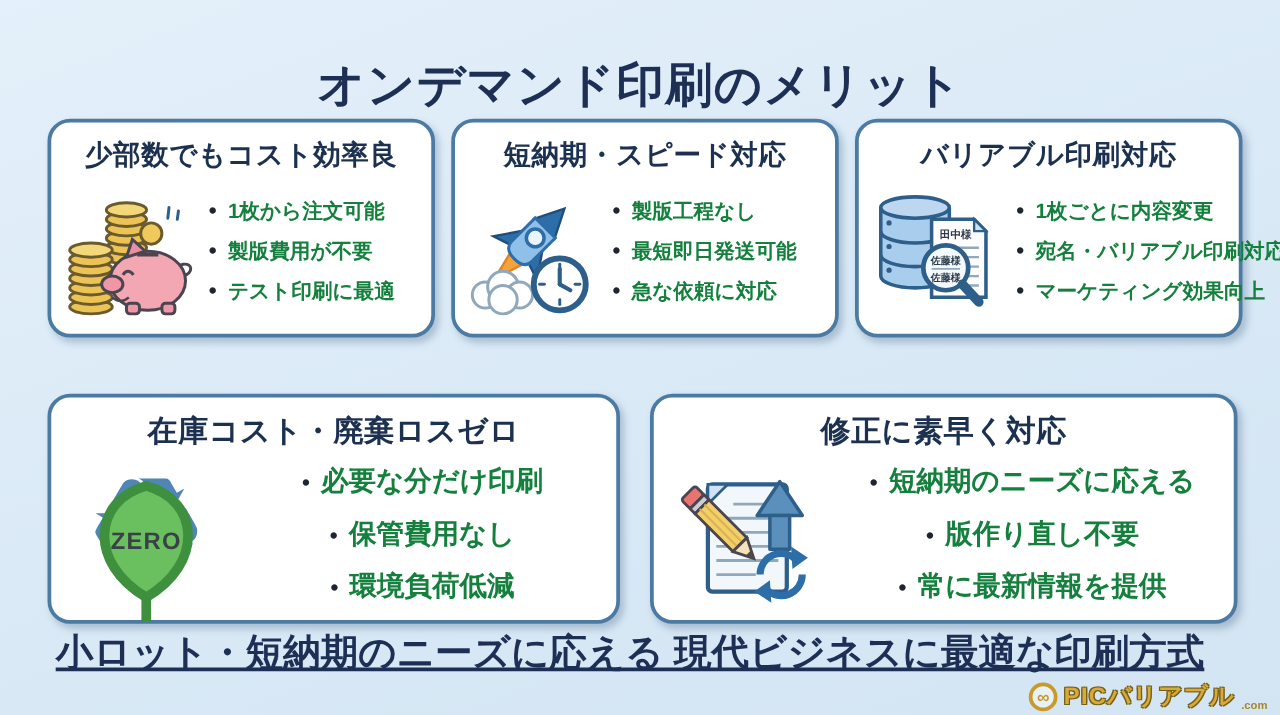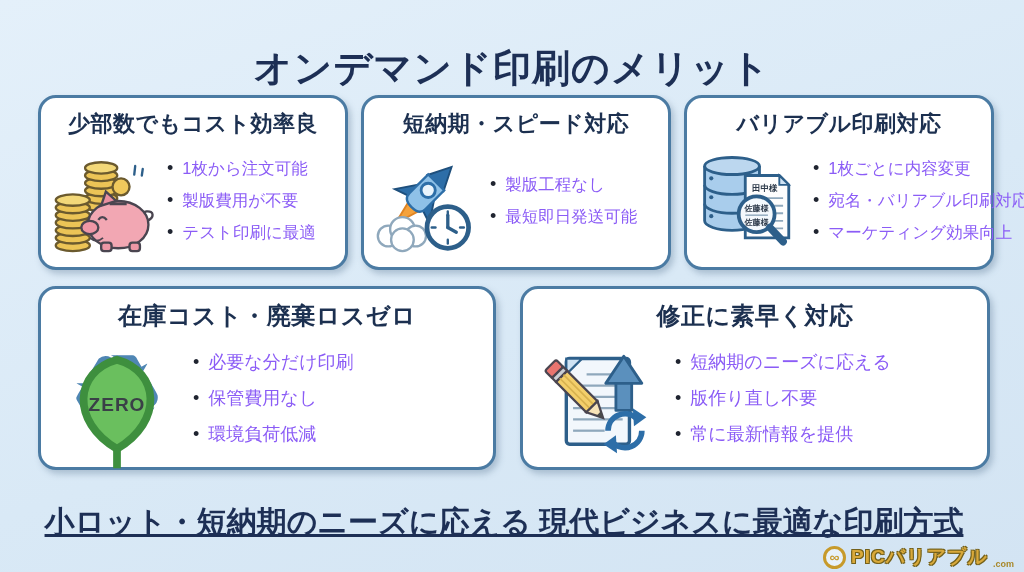--- a/index.html
+++ b/index.html
@@ -5,41 +5,41 @@
   html,body{margin:0;padding:0;}
   body{font-family:"Liberation Sans","DejaVu Sans",sans-serif;}
   .canvas{position:relative;width:1024px;height:572px;overflow:hidden;
           background:linear-gradient(160deg,#e4f0fa 0%,#d9e9f6 55%,#d3e4f3 100%);}
 
   .page-title{position:absolute;left:0;right:0;top:18px;text-align:center;
               font-size:38px;font-weight:800;color:#1d2f55;letter-spacing:1px;}
 
   .row{position:absolute;display:flex;}
   .row1{left:38px;top:95px;gap:13px;}
-  .row2{left:38px;top:286px;gap:24px;}
+  .row2{left:38px;top:315px;gap:24px;}
   .card{background:#ffffff;border:3px solid #4b7ba3;border-radius:18px;
         box-shadow:3px 4px 6px rgba(84,112,140,0.35);box-sizing:border-box;
         padding:8px 10px 6px;display:flex;flex-direction:column;}
   .row1 .card{width:310px;height:175px;}
   .row2 .card{height:184px;}
   .card4{width:458px;}
   .card5{width:470px;}
   .card-title{margin:3px 0 2px;text-align:center;font-size:22px;font-weight:800;
               color:#1c3050;letter-spacing:0.5px;white-space:nowrap;}
   .row2 .card-title{font-size:24px;}
   .card-body{display:flex;align-items:center;flex:1;gap:4px;min-height:0;}
   .icon-wrap{flex:0 0 auto;display:flex;align-items:center;justify-content:center;}
   .row1 .icon-wrap{width:106px;}
   .row1 .icon-wrap svg{width:104px;height:104px;}
   .row2 .icon-wrap{width:132px;}
   .row2 .icon-wrap svg{width:124px;height:124px;}
   .bullets{list-style:none;margin:0;padding:0 0 0 6px;flex:1;}
-  .bullets li{font-size:16.5px;font-weight:normal;color:#8b5cf6;margin:10px 0;
+  .bullets li{font-size:16.5px;font-weight:bold;color:#15803d;margin:10px 0;
               display:flex;align-items:baseline;white-space:nowrap;}
-  .row2 .bullets li{font-size:18px;margin:12px 0;}
+  .row2 .bullets li{font-size:22px;margin:12px 0;justify-content:center;}
   .bullets li::before{content:"•";margin-right:9px;font-size:18px;color:#1f2430;}
 
   .recycle-box{position:relative;width:118px;height:118px;}
   .recycle-glyph{position:absolute;left:50%;top:50%;transform:translate(-50%,-53%);
                  font-family:"DejaVu Sans",sans-serif;font-size:112px;line-height:1;
                  color:#4f86b4;}
   .leaf-icon{position:absolute;left:50%;top:13px;transform:translateX(-50%);}
   .zero-label{position:absolute;left:50%;top:56%;transform:translate(-50%,-50%);
               font-size:19px;font-weight:800;color:#3a4047;letter-spacing:1px;}
 
@@ -156,20 +156,23 @@
             </g>
           </svg>
         </div>
         <ul class="bullets">
           <li>
               <span>製版工程なし</span>
             </li>
           <li>
               <span>最短即日発送可能</span>
             </li>
+          <li>
+              <span>急な依頼に対応</span>
+            </li>
         </ul>
       </div>
     </section>
 
     <section class="card">
       <h2 class="card-title">バリアブル印刷対応</h2>
       <div class="card-body">
         <div class="icon-wrap">
           <svg viewBox="0 0 110 110" aria-hidden="true">
 

